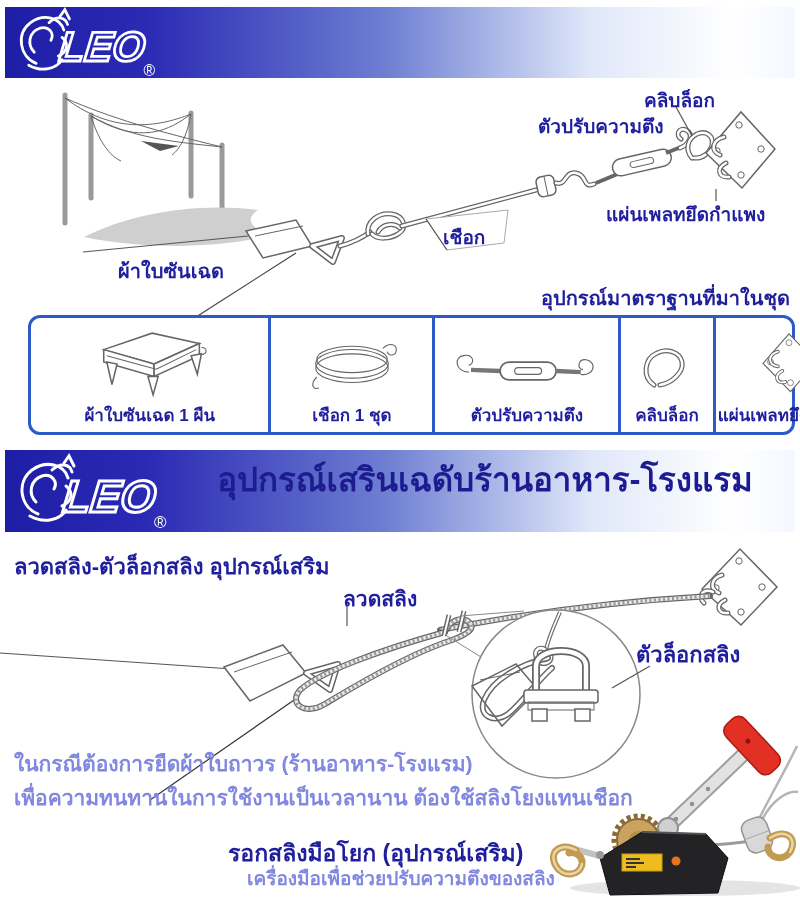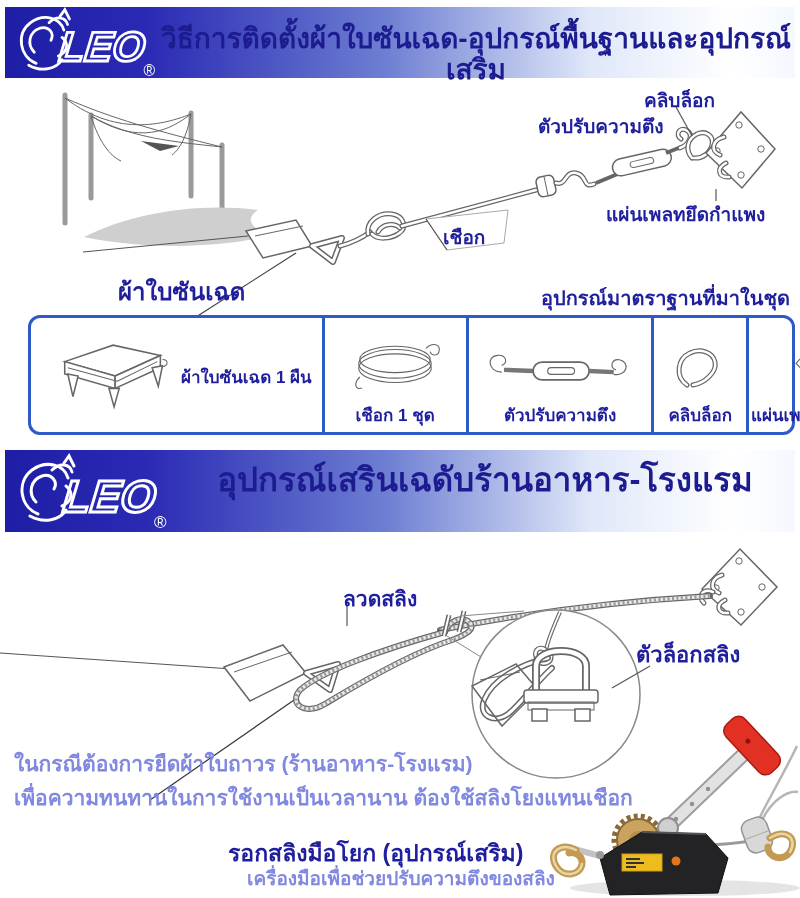--- a/index.html
+++ b/index.html
@@ -30,21 +30,20 @@
       <path d="M30,62 C12,55 8,30 24,18 C38,8 56,12 60,26"></path>
       <path d="M28,50 C20,42 22,28 34,24 C44,21 50,30 46,37"></path>
       <path d="M44,18 C52,10 62,12 64,20"></path>
       <path d="M56,11 L61,4 L66,14"></path>
       <path d="M58,34 C66,40 64,50 54,54"></path>
       <path d="M22,64 C36,72 52,68 58,58"></path>
     </g>
     <text x="60" y="60" font-size="45" font-weight="bold" font-style="italic" fill="none" stroke="#fff" stroke-width="3" transform="skewX(-6)">LEO</text>
     <text x="146" y="76" font-size="17" fill="#fff">®</text>
   </svg>
-  <div class="hdr-title" style="left:158px;top:24px;width:636px;font-size:28px;">วิธีการติดตั้งผ้าใบซันเฉด-อุปกรณ์พื้นฐานและอุปกรณ์เสริม</div>
 
   <svg style="left:0;top:80px;" width="800" height="235" viewBox="0 80 800 235">
 
     <g stroke="#9a9a9a" stroke-width="5" stroke-linecap="round">
       <line x1="65" y1="95" x2="65" y2="223"></line>
       <line x1="91" y1="115" x2="91" y2="198"></line>
       <line x1="191" y1="113" x2="191" y2="196"></line>
       <line x1="222" y1="145" x2="222" y2="222"></line>
     </g>
 
@@ -121,40 +120,40 @@
     <line class="ln" x1="716" y1="189" x2="716" y2="201"></line>
 
     <polygon points="426,219 508,210 504,243 447,250" fill="#fff" stroke="#aaa" stroke-width="1"></polygon>
     <line class="ln" x1="426" y1="219" x2="447" y2="250"></line>
   </svg>
 
   <div class="lbl" style="left:644px;top:85px;font-size:19px;">คลิบล็อก</div>
   <div class="lbl" style="left:538px;top:111px;font-size:19px;">ตัวปรับความตึง</div>
   <div class="lbl" style="left:606px;top:199px;font-size:19px;">แผ่นเพลทยึดกำแพง</div>
   <div class="lbl" style="left:443px;top:222px;font-size:19px;">เชือก</div>
-  <div class="lbl" style="left:118px;top:272px;font-size:24px;">ผ้าใบซันเฉด</div>
+  <div class="lbl" style="left:118px;top:255px;font-size:20px;">ผ้าใบซันเฉด</div>
   <div class="lbl" style="left:540px;top:272px;width:250px;text-align:right;font-size:20px;margin-top:10px;">อุปกรณ์มาตราฐานที่มาในชุด</div>
 
   <div style="position:absolute;left:28px;top:315px;width:767px;height:120px;display:flex;
               border:3px solid #2e5ac8;border-radius:12px;box-sizing:border-box;background:#fff;">
-    <div style="flex:0 0 27%;border-right:3px solid #2e5ac8;display:flex;flex-direction:row;align-items:center;justify-content:flex-end;padding:4px 10px;">
+    <div style="flex:0 0 27%;border-right:3px solid #2e5ac8;display:flex;flex-direction:column;align-items:center;justify-content:flex-end;padding:4px 16px;">
       <svg style="position:static;" width="140" height="72" viewBox="0 0 120 70">
         <polygon class="art" points="15,22 62,6 108,16 64,36"></polygon>
         <polygon class="art" points="15,22 64,36 64,48 15,34"></polygon>
         <polygon class="art" points="108,16 64,36 64,48 108,28"></polygon>
         <line class="thin" x1="18" y1="28" x2="66" y2="41"></line>
         <line class="thin" x1="105" y1="22" x2="66" y2="41"></line>
         <polygon class="art" points="18,34 28,36 23,56"></polygon>
         <polygon class="art" points="58,48 68,48 63,66"></polygon>
         <polygon class="art" points="100,28 110,26 106,46"></polygon>
         <path class="thin" d="M110,20 C116,20 116,26 110,27"></path>
       </svg>
       <div class="lbl" style="position:static;font-size:17px;margin-top:2px;">ผ้าใบซันเฉด 1 ผืน</div>
     </div>
-    <div style="flex:0 0 18%;border-right:3px solid #2e5ac8;display:flex;flex-direction:column;align-items:center;justify-content:flex-end;padding:4px 2px;">
+    <div style="flex:0 0 18%;border-right:3px solid #2e5ac8;display:flex;flex-direction:column;align-items:center;justify-content:flex-end;padding:4px 12px;">
       <svg style="position:static;" width="110" height="66" viewBox="0 0 100 60">
         <g class="thin">
           <ellipse cx="50" cy="32" rx="33" ry="13"></ellipse>
           <ellipse cx="50" cy="28" rx="33" ry="13"></ellipse>
           <ellipse cx="50" cy="24" rx="32" ry="12"></ellipse>
           <path d="M78,14 C84,8 92,10 90,17 C89,21 83,21 82,17"></path>
           <path d="M18,40 C12,46 14,52 20,50"></path>
         </g>
       </svg>
       <div class="lbl" style="position:static;font-size:17px;margin-top:2px;">เชือก 1 ชุด</div>
@@ -201,20 +200,21 @@
       <path d="M44,18 C52,10 62,12 64,20"></path>
       <path d="M56,11 L61,4 L66,14"></path>
       <path d="M58,34 C66,40 64,50 54,54"></path>
       <path d="M22,64 C36,72 52,68 58,58"></path>
     </g>
     <text x="60" y="60" font-size="45" font-weight="bold" font-style="italic" fill="none" stroke="#fff" stroke-width="3" transform="skewX(-6)">LEO</text>
     <text x="146" y="76" font-size="17" fill="#fff">®</text>
   </svg>
   <div class="hdr-title" style="left:178px;top:462px;width:614px;font-size:33px;">อุปกรณ์เสรินเฉดับร้านอาหาร-โรงแรม</div>
 
+  <div class="lbl" style="left:14px;top:549px;font-size:22px;">ลวดสลิง-ตัวล็อกสลิง อุปกรณ์เสริม</div>
 
   <svg style="left:0;top:530px;" width="800" height="368" viewBox="0 530 800 368">
 
     <line class="ln" x1="0" y1="653" x2="232" y2="669"></line>
     <line x1="297" y1="698" x2="150" y2="800" stroke="#333" stroke-width="1.2"></line>
 
     <g>
       <polygon class="art" points="224,667 283,645 306,673 250,701"></polygon>
       <line class="thin" x1="234" y1="672" x2="292" y2="652"></line>
       <path class="tube6" d="M306,673 L338,664 L330,690 Z"></path>

